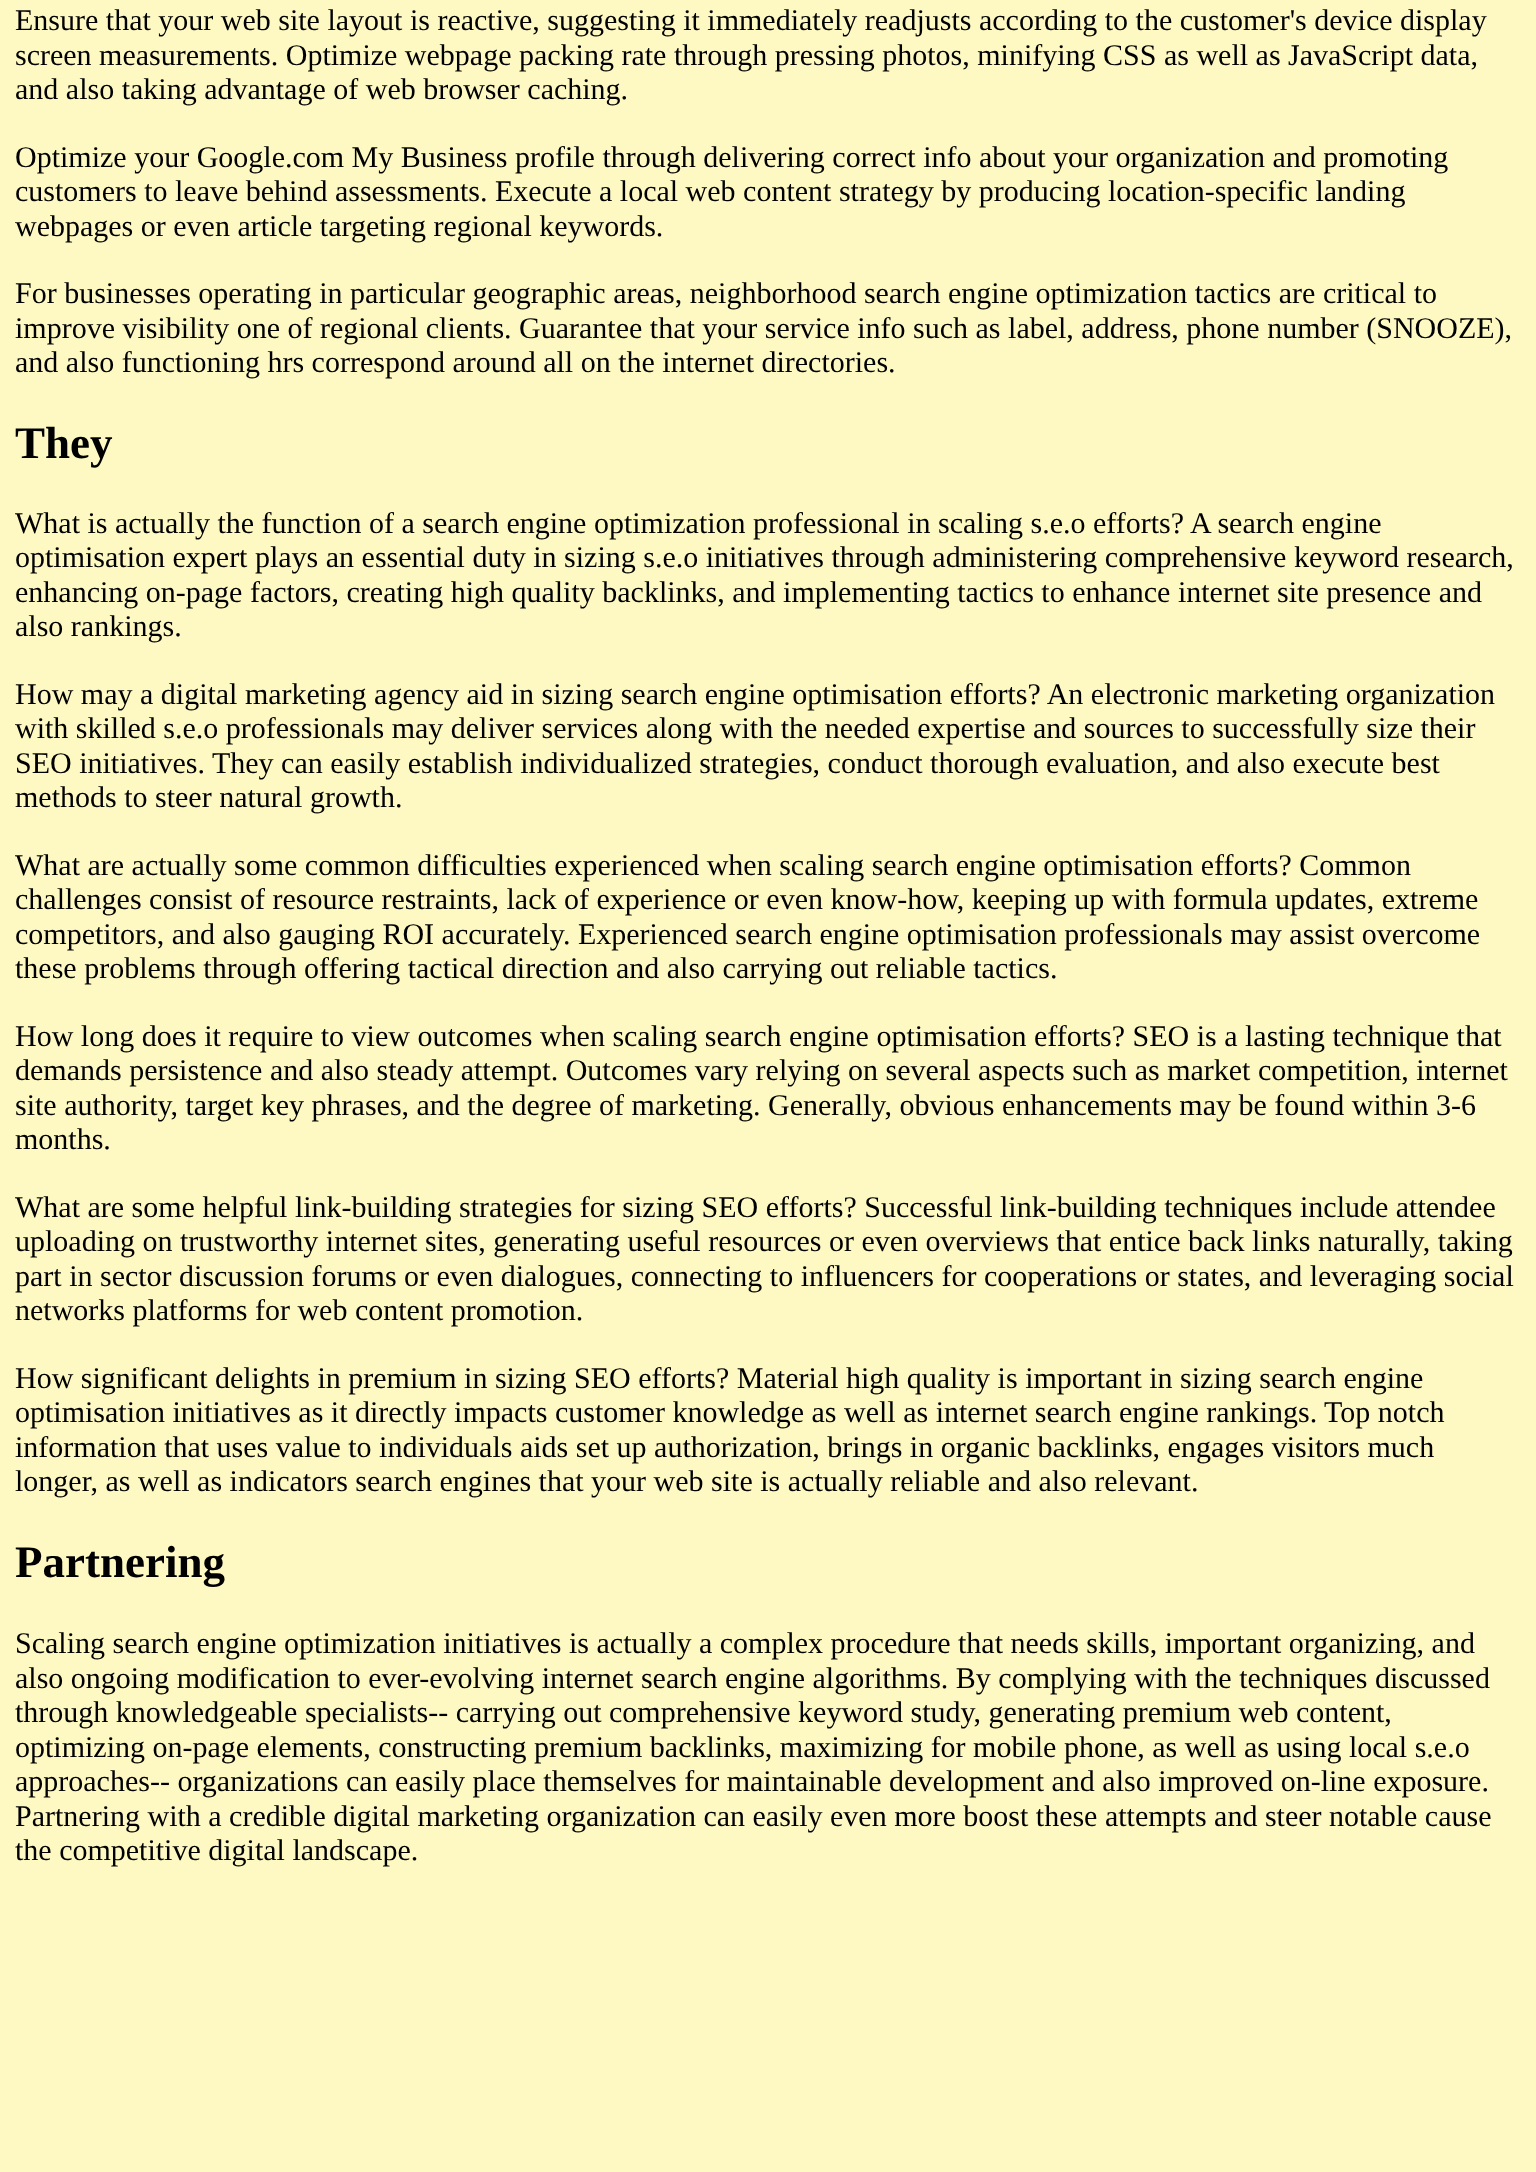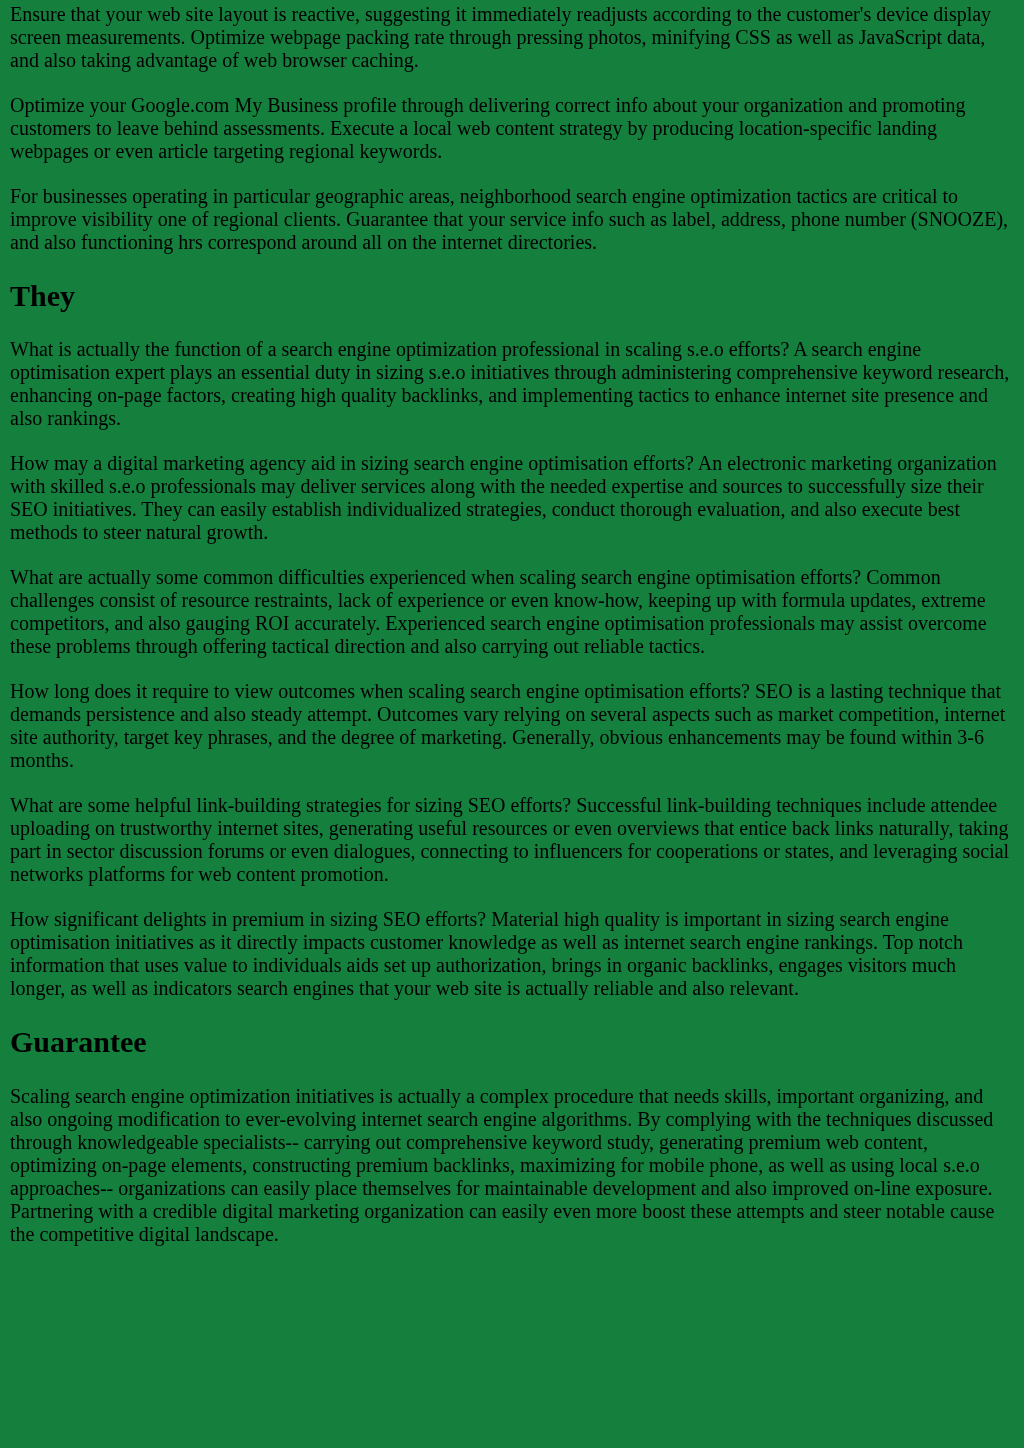--- a/index.html
+++ b/index.html
@@ -9,21 +9,21 @@
     color: #000000;
   }
   .page {
     box-sizing: border-box;
     width: 1024px;
     min-height: 1448px;
     padding: 3px 10px 40px 10px;
     font-family: "Liberation Serif", "DejaVu Serif", serif;
     font-size: 20px;
     line-height: 1.15;
-    background: #15803d;
+    background: #fef9c3;
   }
   .page p {
     margin: 1.1em 0;
   }
   .page p.first {
     margin-top: 0;
   }
   .page h3 {
     font-size: 1.17em;
     font-weight: bold;
@@ -56,17 +56,17 @@
   <p>How may a digital marketing agency aid in sizing search engine optimisation efforts? An electronic marketing organization with skilled s.e.o professionals may deliver services along with the needed expertise and sources to successfully size their SEO initiatives. They can easily establish individualized strategies, conduct thorough evaluation, and also execute best methods to steer natural growth.</p>
 
   <p>What are actually some common difficulties experienced when scaling search engine optimisation efforts? Common challenges consist of resource restraints, lack of experience or even know-how, keeping up with formula updates, extreme competitors, and also gauging ROI accurately. Experienced search engine optimisation professionals may assist overcome these problems through offering tactical direction and also carrying out reliable tactics.</p>
 
   <p>How long does it require to view outcomes when scaling search engine optimisation efforts? SEO is a lasting technique that demands persistence and also steady attempt. Outcomes vary relying on several aspects such as market competition, internet site authority, target key phrases, and the degree of marketing. Generally, obvious enhancements may be found within 3-6 months.</p>
 
   <p>What are some helpful link-building strategies for sizing SEO efforts? Successful link-building techniques include attendee uploading on trustworthy internet sites, generating useful resources or even overviews that entice back links naturally, taking part in sector discussion forums or even dialogues, connecting to influencers for cooperations or states, and leveraging social networks platforms for web content promotion.</p>
 
   <p>How significant delights in premium in sizing SEO efforts? Material high quality is important in sizing search engine optimisation initiatives as it directly impacts customer knowledge as well as internet search engine rankings. Top notch information that uses value to individuals aids set up authorization, brings in organic backlinks, engages visitors much longer, as well as indicators search engines that your web site is actually reliable and also relevant.</p>
 
-  <h2>Guarantee</h2>
+  <h2>Partnering</h2>
 
   <p>Scaling search engine optimization initiatives is actually a complex procedure that needs skills, important organizing, and also ongoing modification to ever-evolving internet search engine algorithms. By complying with the techniques discussed through knowledgeable specialists-- carrying out comprehensive keyword study, generating premium web content, optimizing on-page elements, constructing premium backlinks, maximizing for mobile phone, as well as using local s.e.o approaches-- organizations can easily place themselves for maintainable development and also improved on-line exposure. Partnering with a credible digital marketing organization can easily even more boost these attempts and steer notable cause the competitive digital landscape.</p>
 
 </main>
 
 </body></html>

